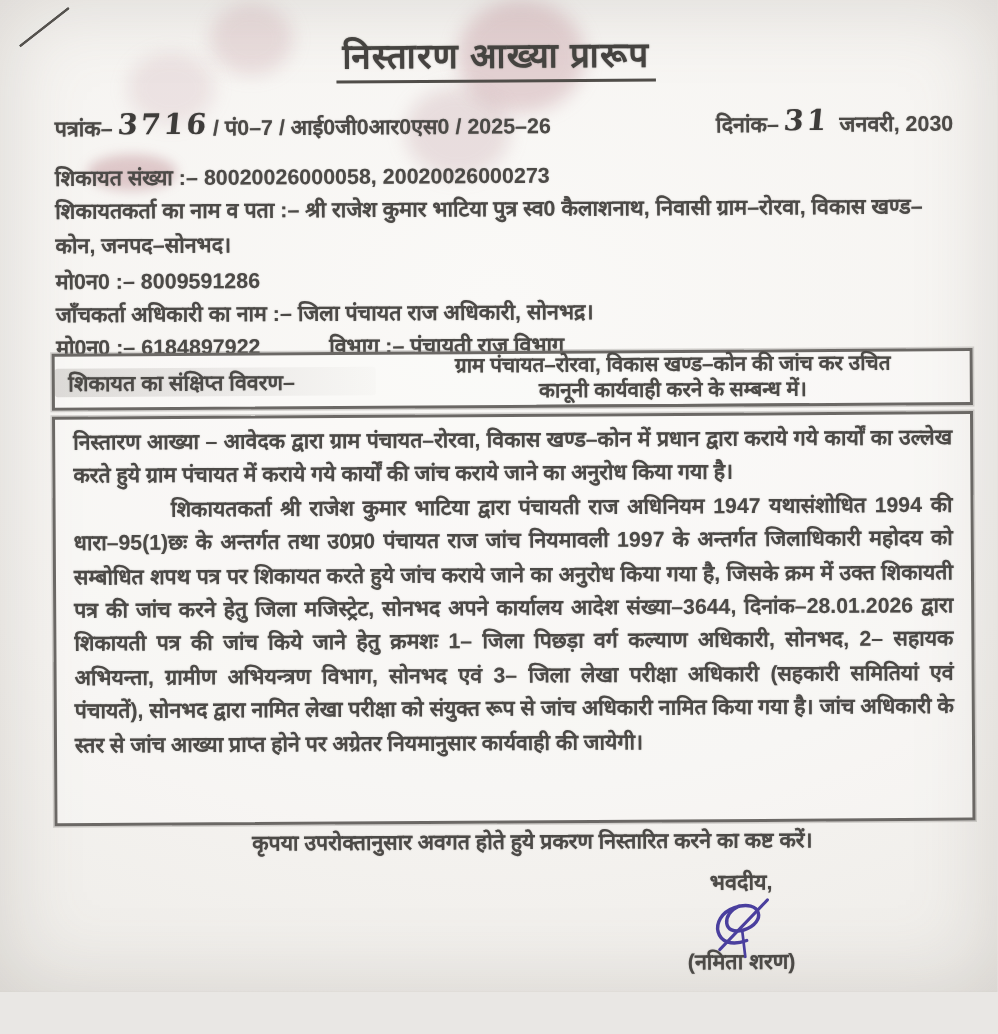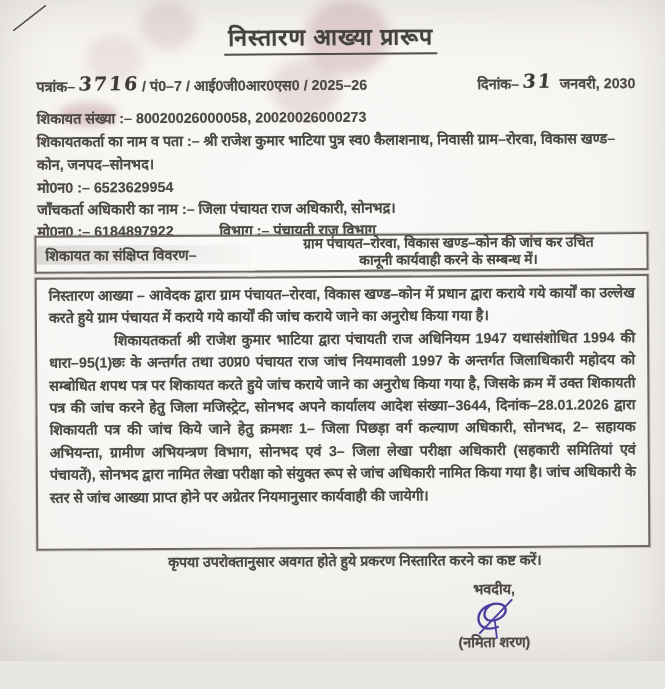--- a/index.html
+++ b/index.html
@@ -100,21 +100,21 @@
       <span class="date-group">
         <span>दिनांक–</span><span class="hand">31</span>
         <span>जनवरी, 2030</span>
       </span>
     </div>
 
     <div class="abs txt" style="left:38px;top:107px;">शिकायत संख्या :– 80020026000058, 20020026000273</div>
 
     <div class="abs txt wrap" style="left:38px;top:129px;width:595px;line-height:23px;">शिकायतकर्ता का नाम व पता :– श्री राजेश कुमार भाटिया पुत्र स्व0 कैलाशनाथ, निवासी ग्राम–रोरवा, विकास खण्ड–कोन, जनपद–सोनभद।</div>
 
-    <div class="abs txt" style="left:38px;top:176px;">मो0न0 :– 6523629954</div>
+    <div class="abs txt" style="left:38px;top:176px;">मो0न0 :– 8009591286</div>
 
     <div class="abs txt" style="left:38px;top:198px;">जाँचकर्ता अधिकारी का नाम :– जिला पंचायत राज अधिकारी, सोनभद्र।</div>
 
     <div class="abs txt" style="left:38px;top:220px;width:560px;">
       <span>मो0न0 :– 6184897922</span>
       <span class="dept">विभाग :– पंचायती राज विभाग</span>
     </div>
 
     <div class="abs box box1">
       <div class="lbl txt">शिकायत का संक्षिप्त विवरण–</div>

